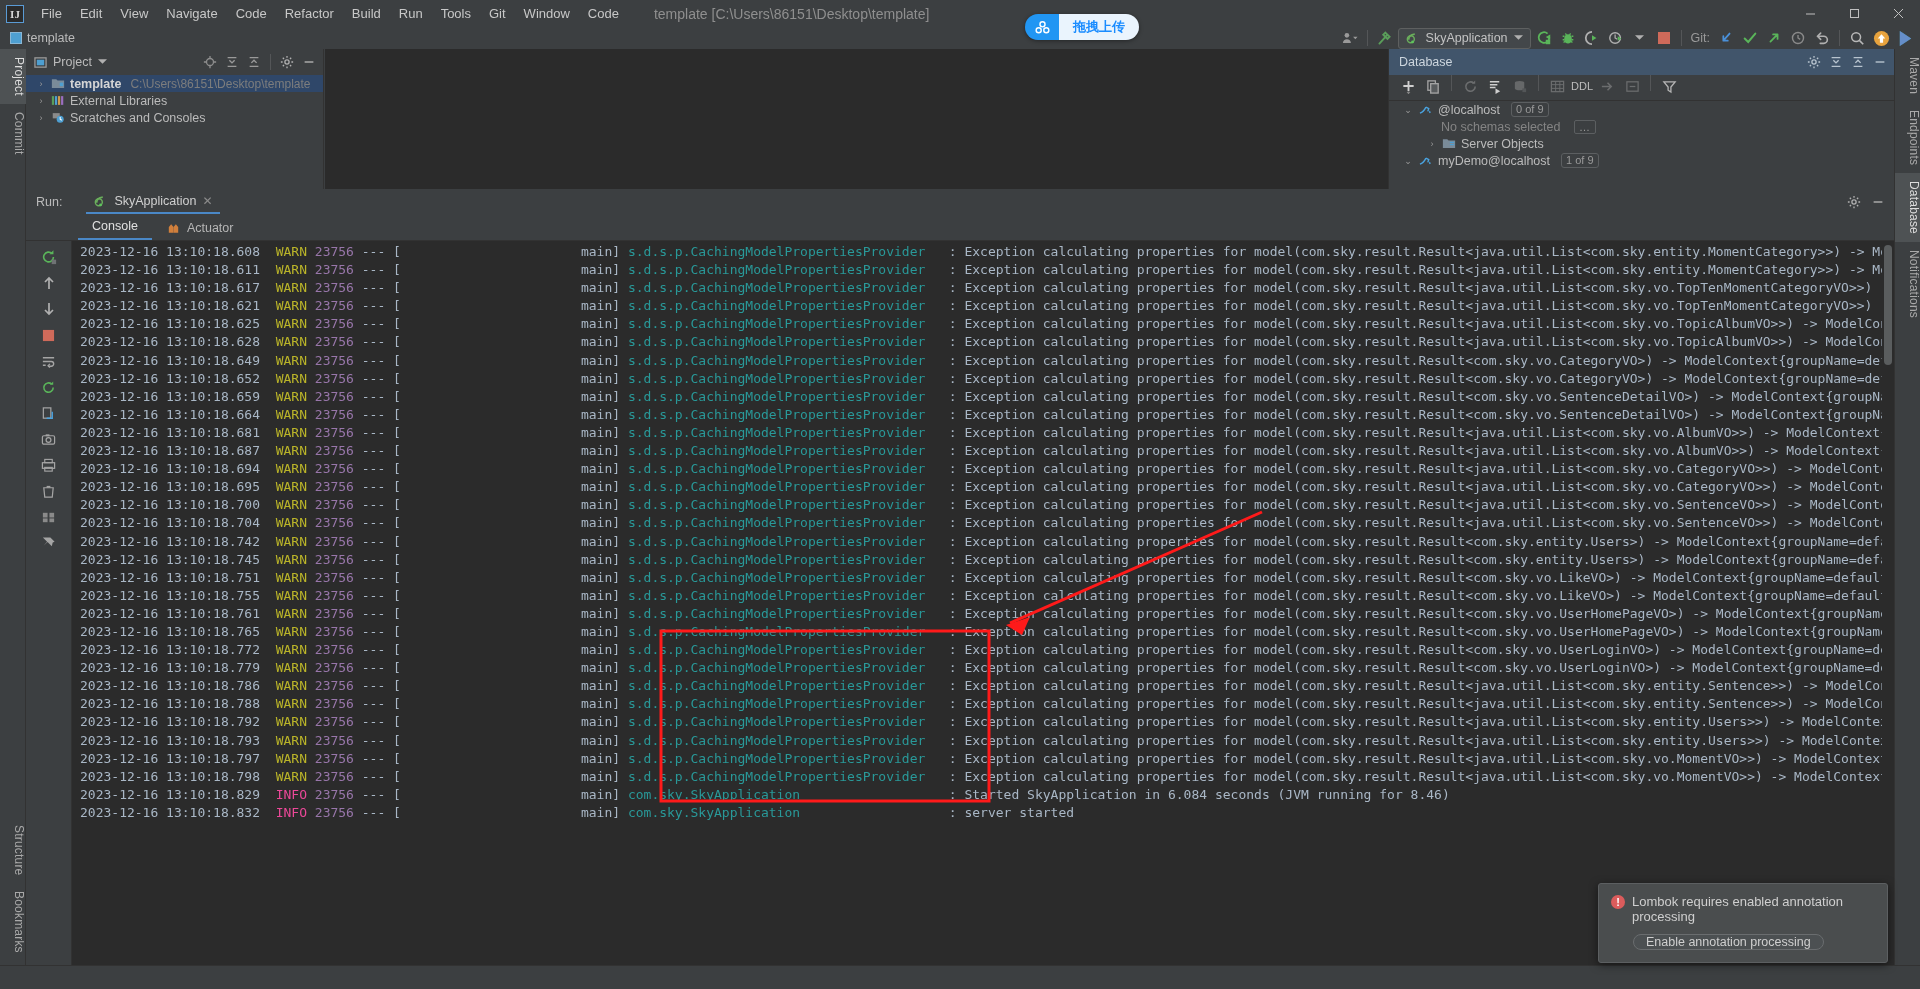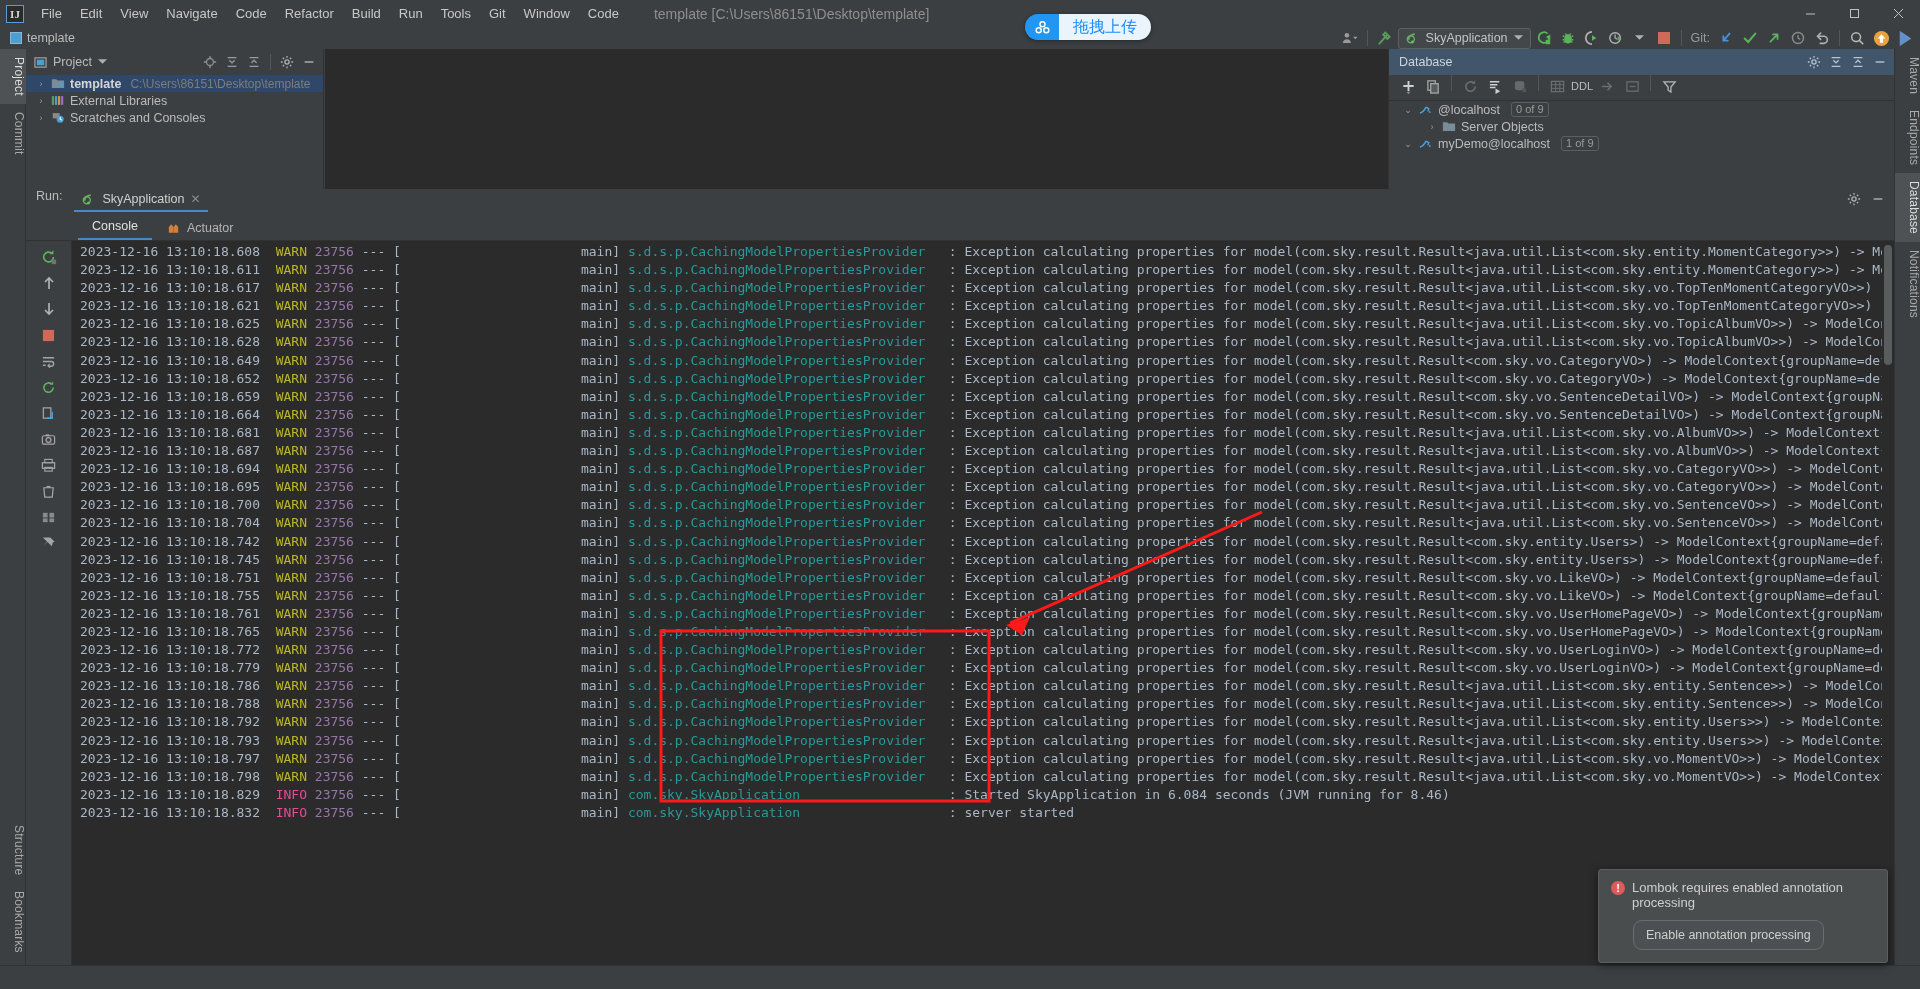--- a/index.html
+++ b/index.html
@@ -37,22 +37,22 @@
   .upload-pill {
     position: absolute; left: 1025px; top: 14px; height: 26px;
     display: flex; align-items: center; border-radius: 13px; overflow: hidden;
     box-shadow: 0 1px 4px rgba(0,0,0,.4); z-index: 40;
   }
   .upload-icon {
     width: 34px; height: 26px; background: #2196f3; display: flex; align-items: center;
     justify-content: center;
   }
   .upload-label {
-    background: #eaf4fd; color: #1a8cff; font-size: 16px; padding: 0 14px; height: 26px;
-    line-height: 26px; white-space: nowrap;
+    background: #eaf4fd; color: #1a8cff; font-size: 13px; padding: 0 14px; height: 26px;
+    line-height: 26px; white-space: nowrap; font-weight: bold;
   }
 
   
   .navbar {
     position: absolute; top: 27px; left: 0; width: 1920px; height: 22px;
     background: #3c3f41; display: flex; align-items: center; font-size: 12.5px;
   }
   .nav-crumb { display: flex; align-items: center; gap: 5px; margin-left: 10px; color: #bbbbbb; }
   .crumb-ico { width: 12px; height: 12px; background: #4e9fd1; border: 1px solid #8ab7d6; }
 
@@ -142,22 +142,22 @@
     border: 1px solid #5c5f61; border-radius: 2px; width: 22px; height: 14px;
     color: #9a9a9a; font-size: 11px; text-align: center; line-height: 12px; margin-left: 8px;
   }
 
   
   .run-window {
     position: absolute; left: 26px; top: 189px; right: 26px; height: 776px;
     background: #3c3f41;
   }
   .run-top {
-    height: 26px; display: flex; align-items: flex-start; font-size: 12.5px; padding-left: 10px;
-    color: #bbbbbb; gap: 12px; position: relative;
+    height: 26px; display: flex; align-items: center; font-size: 12.5px; padding-left: 10px;
+    color: #bbbbbb; gap: 24px; position: relative;
   }
   .run-tab {
     display: flex; align-items: center; gap: 6px; padding: 3px 8px 4px;
     border-bottom: 2px solid #4a88c7; color: #d0d0d0;
   }
   .run-top-actions { margin-left: auto; display: flex; align-items: center; gap: 4px; padding-right: 6px; }
 
   .tabs-row {
     height: 26px; display: flex; align-items: flex-end; gap: 0; padding-left: 52px;
     border-bottom: 1px solid #323232; background: #3c3f41;
@@ -207,21 +207,21 @@
   
   .balloon {
     position: absolute; right: 32px; bottom: 26px; width: 290px;
     background: #4a4d4e; border: 1px solid #5c5f61; border-radius: 3px;
     box-shadow: 0 2px 8px rgba(0,0,0,.5); z-index: 60; padding: 10px 12px 12px;
   }
   .balloon-row { display: flex; align-items: flex-start; gap: 7px; }
   .balloon-text { font-size: 13px; color: #cfcfcf; line-height: 15px; }
   .balloon-btn {
     margin-top: 10px; margin-left: 22px; background: #4c5052; border: 1px solid #6a6d6f;
-    border-radius: 9px; color: #cfcfcf; font-size: 12.5px; padding: 7px 12px;
+    border-radius: 9px; color: #cfcfcf; font-size: 12.5px; padding: 0 12px;
   }
   .warn-dot {
     width: 14px; height: 14px; border-radius: 50%; background: #db5c5c; color: #fff;
     font-size: 11px; font-weight: bold; display: flex; align-items: center; justify-content: center;
     flex: 0 0 14px; margin-top: 1px;
   }
 
   
   .statusbar {
     position: absolute; left: 0; bottom: 0; width: 1920px; height: 24px;
@@ -586,20 +586,24 @@
 
     <div class="tree">
       <div class="tree-row" style="padding-left:14px;">
         <span class="chev">⌄</span>
         <svg width="15" height="13" viewBox="0 0 16 14">
             <path d="M2 11c3-1 5-3.5 6.5-6.5M8.5 4.5l3 1.5-1 3" stroke="#4aa3df" stroke-width="1.5" fill="none"></path>
             <path d="M12 8l2 2-2 1z" fill="#4aa3df"></path>
           </svg>
         <span class="tree-label">@localhost</span>
         <span class="badge">0 of 9</span>
+      </div>
+      <div class="tree-row" style="padding-left:52px;">
+        <span class="tree-label muted">No schemas selected</span>
+        <span class="db-ellipsis">…</span>
       </div>
       <div class="tree-row" style="padding-left:38px;">
         <span class="chev">›</span>
         <svg width="14" height="13" viewBox="0 0 16 14">
             <path d="M1 2h5l1.5 1.5H15V12H1z" fill="#7a8b99"></path>
             <rect x="9" y="5" width="5" height="1.4" fill="#4e9fd1"></rect>
             <rect x="9" y="7.5" width="5" height="1.4" fill="#4e9fd1"></rect>
           </svg>
         <span class="tree-label">Server Objects</span>
       </div>

